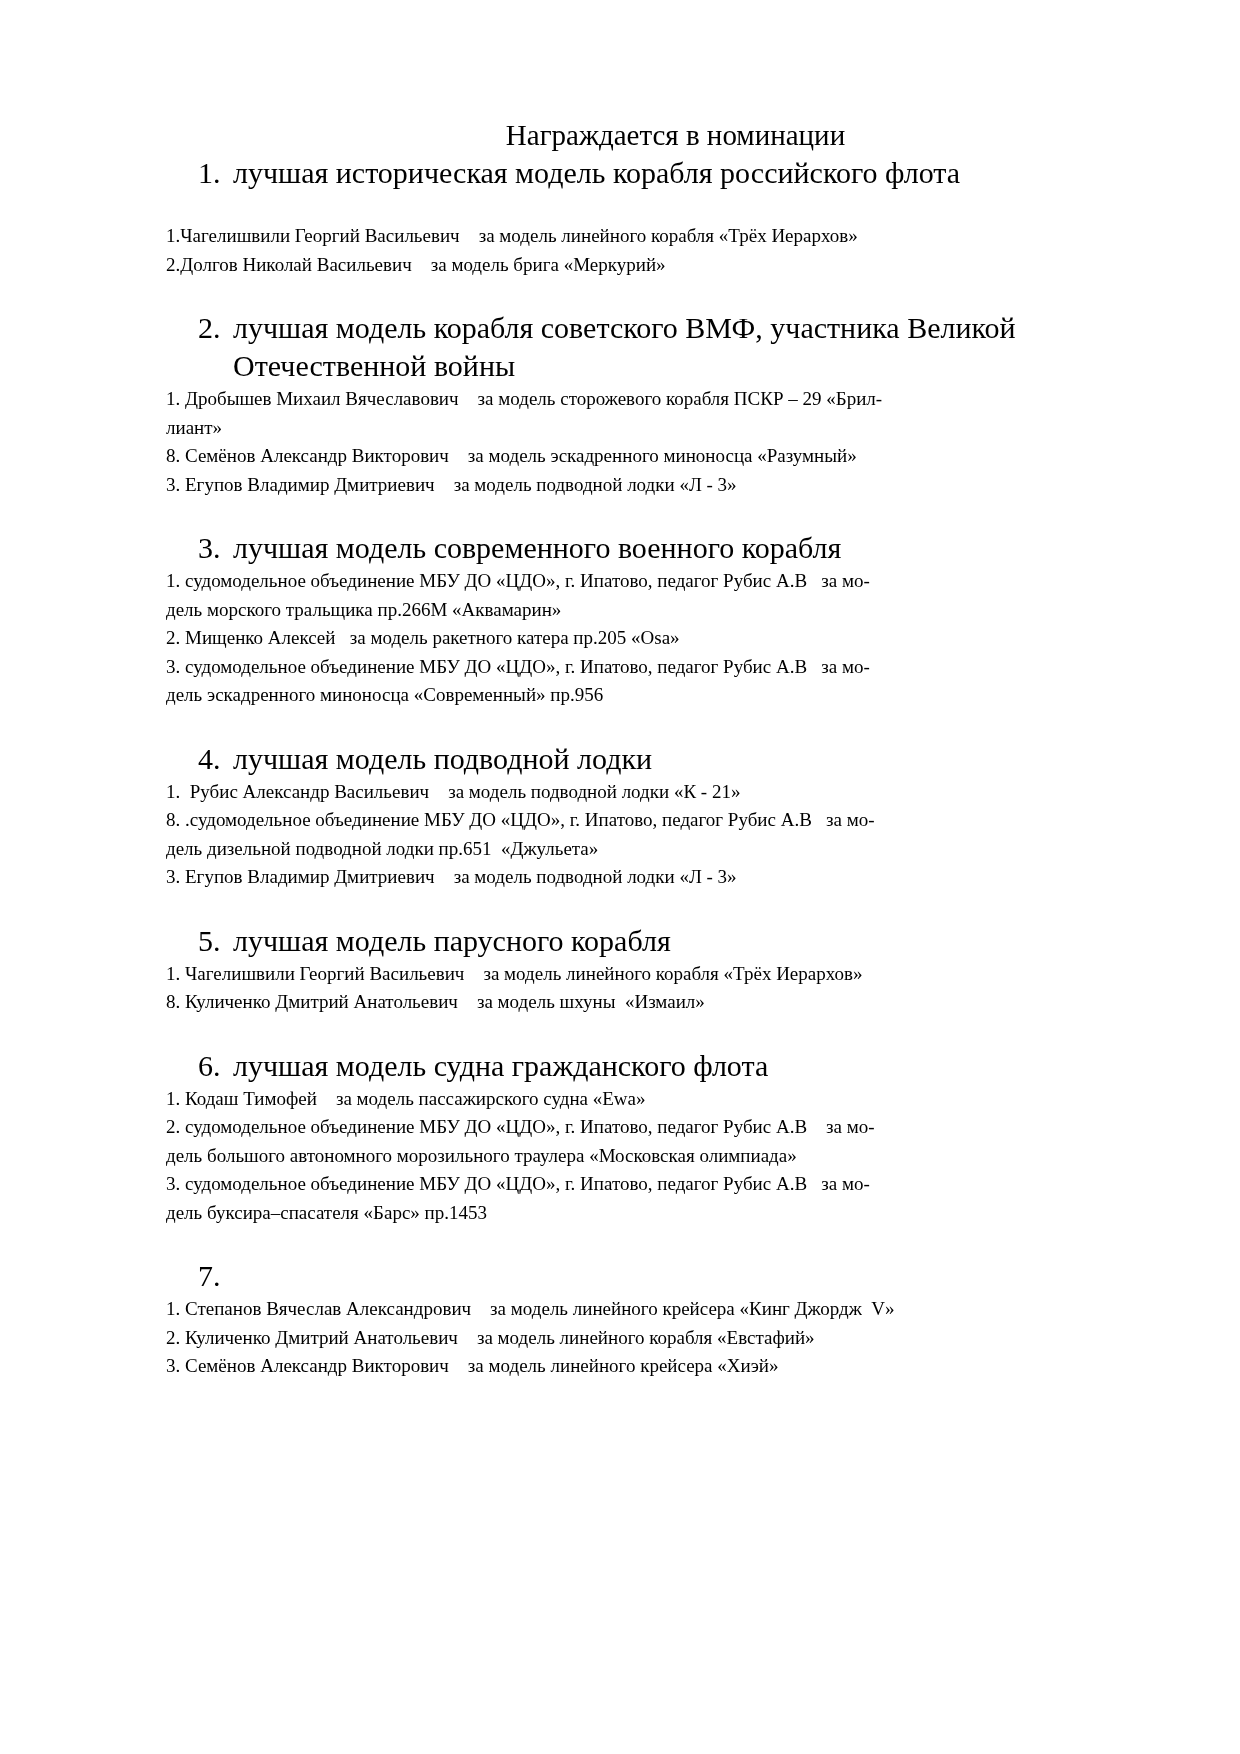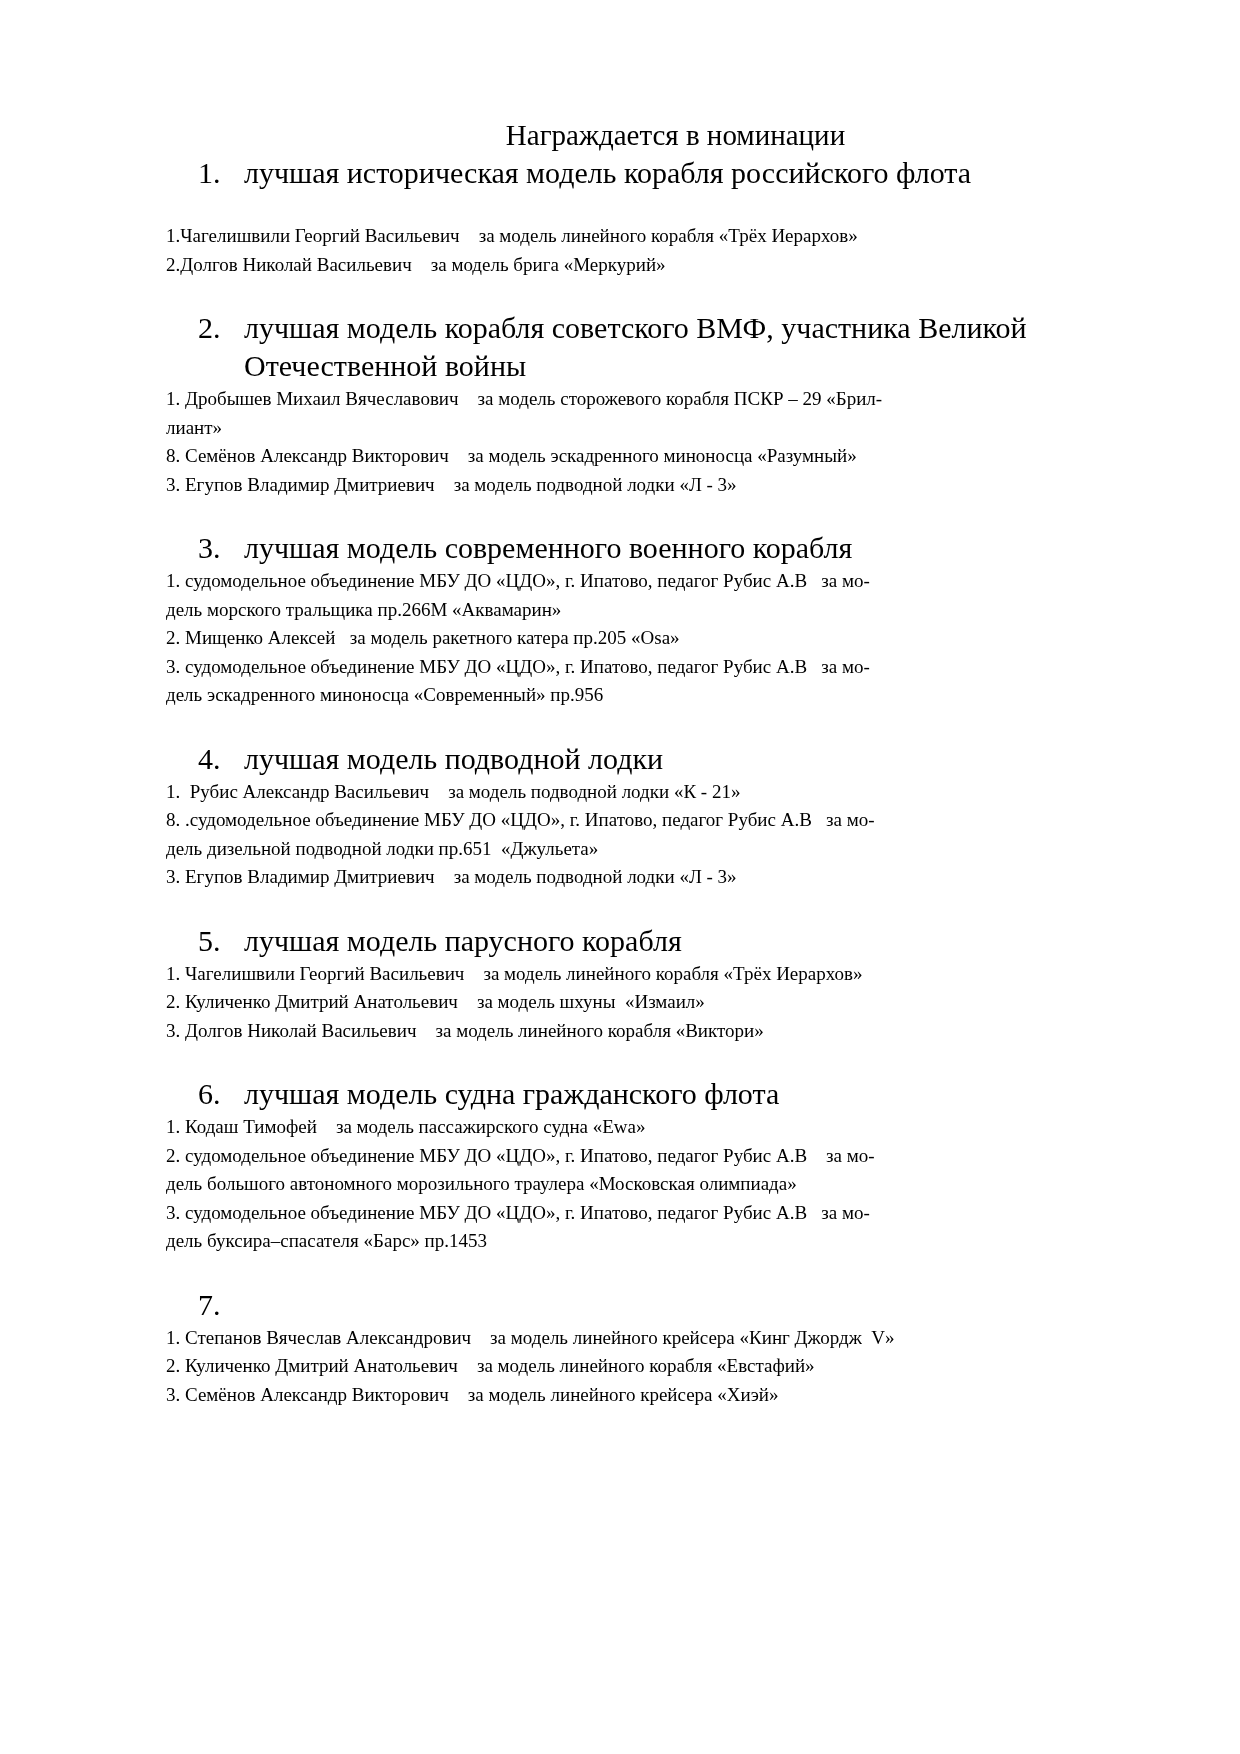--- a/index.html
+++ b/index.html
@@ -32,21 +32,20 @@
     line-height: 38px;
     padding-left: 32px;
     margin: 0;
   }
   .sec-head .sec-num {
     flex: 0 0 auto;
     min-width: 35px;
   }
   .sec-head .sec-title {
     white-space: pre-wrap;
-    margin-left: 11px;
   }
   .section-1 .sec-head {
     margin-bottom: 30px;
   }
   .list {
     font-size: 19px;
     line-height: 28.5px;
     margin: 0 0 30px 0;
   }
   .award-item {
@@ -113,22 +112,21 @@
       </div>
     </div>
 
     <div class="section section-5">
       <div class="sec-head">
         <span class="sec-num">5.</span>
         <span class="sec-title">лучшая модель парусного корабля</span>
       </div>
       <div class="list">
         <div class="award-item">1. Чагелишвили Георгий Васильевич    за модель линейного корабля «Трёх Иерархов»</div>
-        <div class="award-item">2. Куличенко Дмитрий Анатольевич    за модель шхуны  «Измаил»</div>
-        <div class="award-item">3. Долгов Николай Васильевич    за модель линейного корабля «Виктори»</div>
+        <div class="award-item">8. Куличенко Дмитрий Анатольевич    за модель шхуны  «Измаил»</div>
       </div>
     </div>
 
     <div class="section section-6">
       <div class="sec-head">
         <span class="sec-num">6.</span>
         <span class="sec-title">лучшая модель судна гражданского флота</span>
       </div>
       <div class="list">
         <div class="award-item">1. Кодаш Тимофей    за модель пассажирского судна «Ewa»</div>

